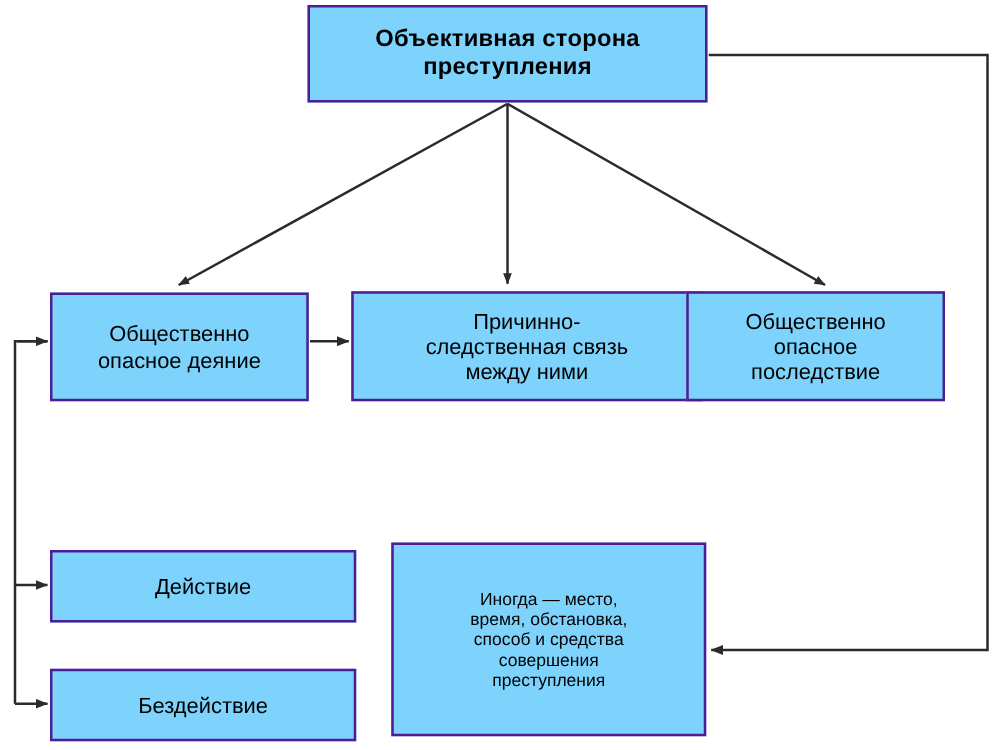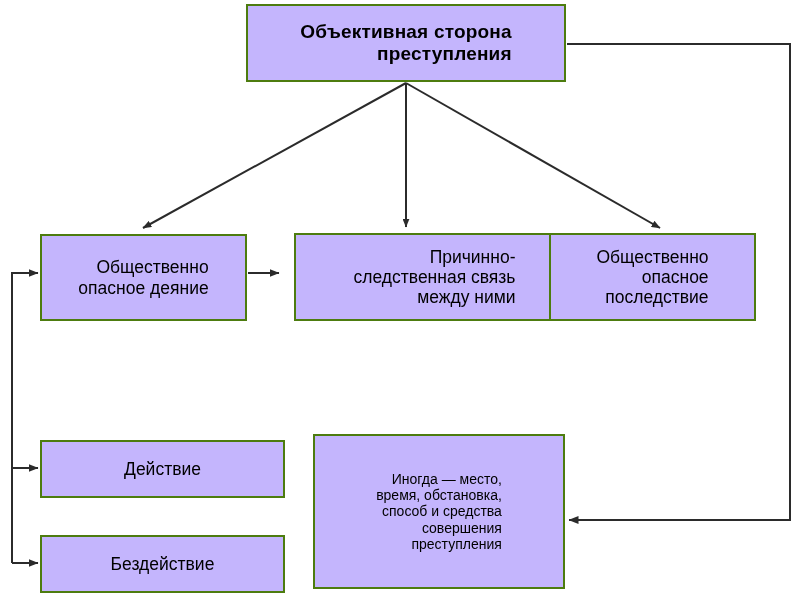--- a/index.html
+++ b/index.html
@@ -18,26 +18,26 @@
   .svg-layer {
     position: absolute;
     left: 0;
     top: 0;
     width: 800px;
     height: 600px;
   }
   .node {
     position: absolute;
     box-sizing: border-box;
-    background: #c4b5fd;
-    border: 2px solid #4d7c0f;
+    background: #7dd3fc;
+    border: 2px solid #4c1d95;
     display: flex;
     align-items: center;
     justify-content: center;
-    text-align: right;
+    text-align: center;
     color: #000000;
     line-height: 1.16;
     white-space: pre-line;
     z-index: 3;
   }
   .node.root {
     font-weight: bold;
     font-size: 19px;
     letter-spacing: 0.2px;
   }
@@ -46,21 +46,21 @@
   }
   .node.leaf {
     font-size: 17.5px;
   }
   .node.wide {
     font-size: 14px;
   }
   
   #node-root      { left: 246px; top: 4px;   width: 320px; height: 78px; }
   #node-deed      { left: 40px;  top: 234px; width: 207px; height: 87px; }
-  #node-causal    { left: 294px; top: 233px; width: 281px; height: 88px; }
+  #node-causal    { left: 281px; top: 233px; width: 281px; height: 88px; }
   #node-conseq    { left: 549px; top: 233px; width: 207px; height: 88px; }
   #node-action    { left: 40px;  top: 440px; width: 245px; height: 58px; }
   #node-inaction  { left: 40px;  top: 535px; width: 245px; height: 58px; }
   #node-sometimes { left: 313px; top: 434px; width: 252px; height: 155px; }
 </style>
 </head>
 <body>
 
 <div id="canvas">
 

